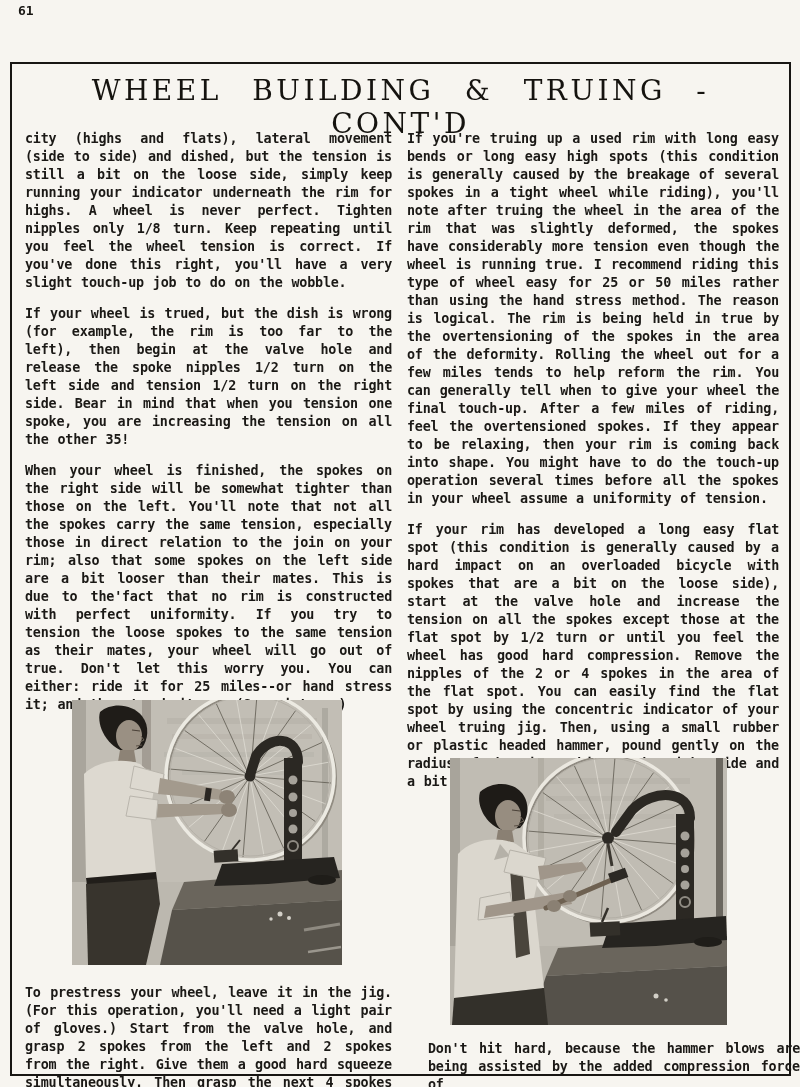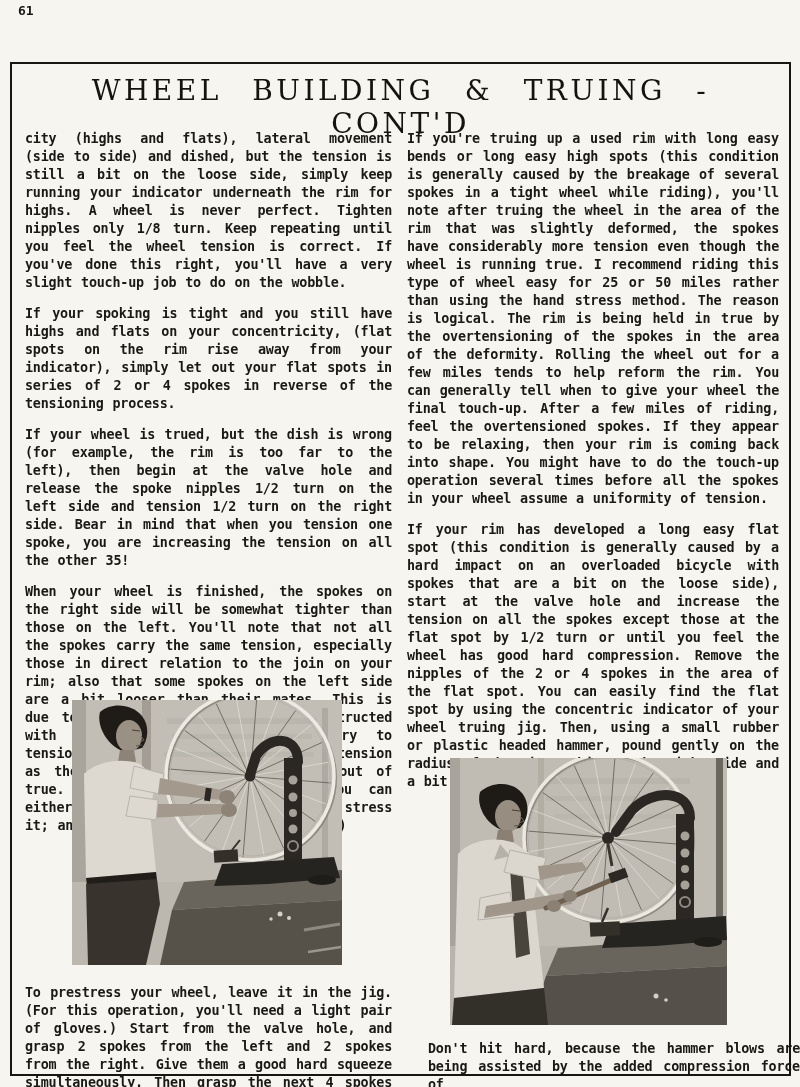--- a/index.html
+++ b/index.html
@@ -37,21 +37,20 @@
 <div class="sheet">
 
   <span class="runhead-pagenum">61</span>
 
   <div class="frame">
 
     <h1 class="title">WHEEL BUILDING &amp; TRUING - CONT'D</h1>
 
     <div class="col col-left">
       <p>city (highs and flats), lateral movement (side to side) and dished, but the tension is still a bit on the loose side, simply keep running your indicator underneath the rim for highs. A wheel is never perfect. Tighten nipples only 1/8 turn. Keep repeating until you feel the wheel tension is correct. If you've done this right, you'll have a very slight touch-up job to do on the wobble.</p>
-      <p>If your spoking is tight and you still have highs and flats on your concentricity, (flat spots on the rim rise away from your indicator), simply let out your flat spots in series of 2 or 4 spokes in reverse of the tensioning process.</p>
       <p>If your wheel is trued, but the dish is wrong (for example, the rim is too far to the left), then begin at the valve hole and release the spoke nipples 1/2 turn on the left side and tension 1/2 turn on the right side. Bear in mind that when you tension one spoke, you are increasing the tension on all the other 35!</p>
       <p>When your wheel is finished, the spokes on the right side will be somewhat tighter than those on the left. You'll note that not all the spokes carry the same tension, especially those in direct relation to the join on your rim; also that some spokes on the left side are a bit looser than their mates. This is due to the'fact that no rim is constructed with perfect uniformity. If you try to tension the loose spokes to the same tension as their mates, your wheel will go out of true. Don't let this worry you. You can either: ride it for 25 miles--or hand stress it; and then touch it up. (See picture.)</p>
     </div>
 
     <div class="col col-right">
       <p>If you're truing up a used rim with long easy bends or long easy high spots (this condition is generally caused by the breakage of several spokes in a tight wheel while riding), you'll note after truing the wheel in the area of the rim that was slightly deformed, the spokes have considerably more tension even though the wheel is running true. I recommend riding this type of wheel easy for 25 or 50 miles rather than using the hand stress method. The reason is logical. The rim is being held in true by the overtensioning of the spokes in the area of the deformity. Rolling the wheel out for a few miles tends to help reform the rim. You can generally tell when to give your wheel the final touch-up. After a few miles of riding, feel the overtensioned spokes. If they appear to be relaxing, then your rim is coming back into shape. You might have to do the touch-up operation several times before all the spokes in your wheel assume a uniformity of tension.</p>
       <p>If your rim has developed a long easy flat spot (this condition is generally caused by a hard impact on an overloaded bicycle with spokes that are a bit on the loose side), start at the valve hole and increase the tension on all the spokes except those at the flat spot by 1/2 turn or until you feel the wheel has good hard compression. Remove the nipples of the 2 or 4 spokes in the area of the flat spot. You can easily find the flat spot by using the concentric indicator of your wheel truing jig. Then, using a small rubber or plastic headed hammer, pound gently on the radius of the rim, a bit on the right side and a bit on the left. (See picture.)</p>
     </div>
 
     <figure class="photo photo-left">

